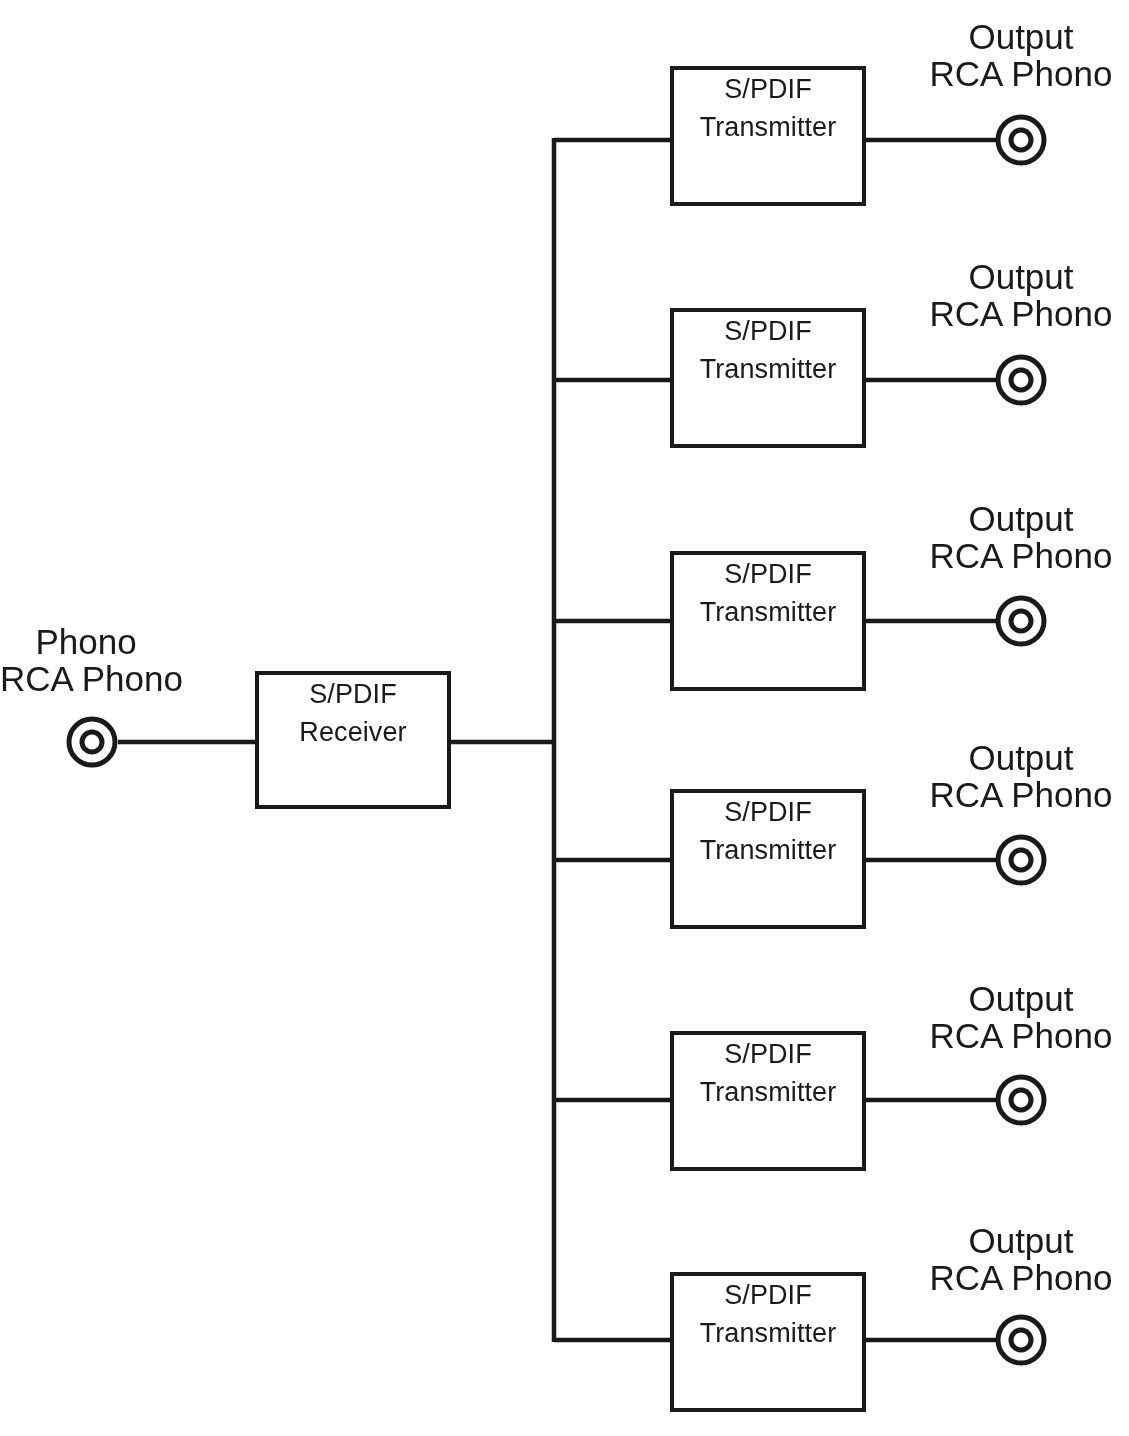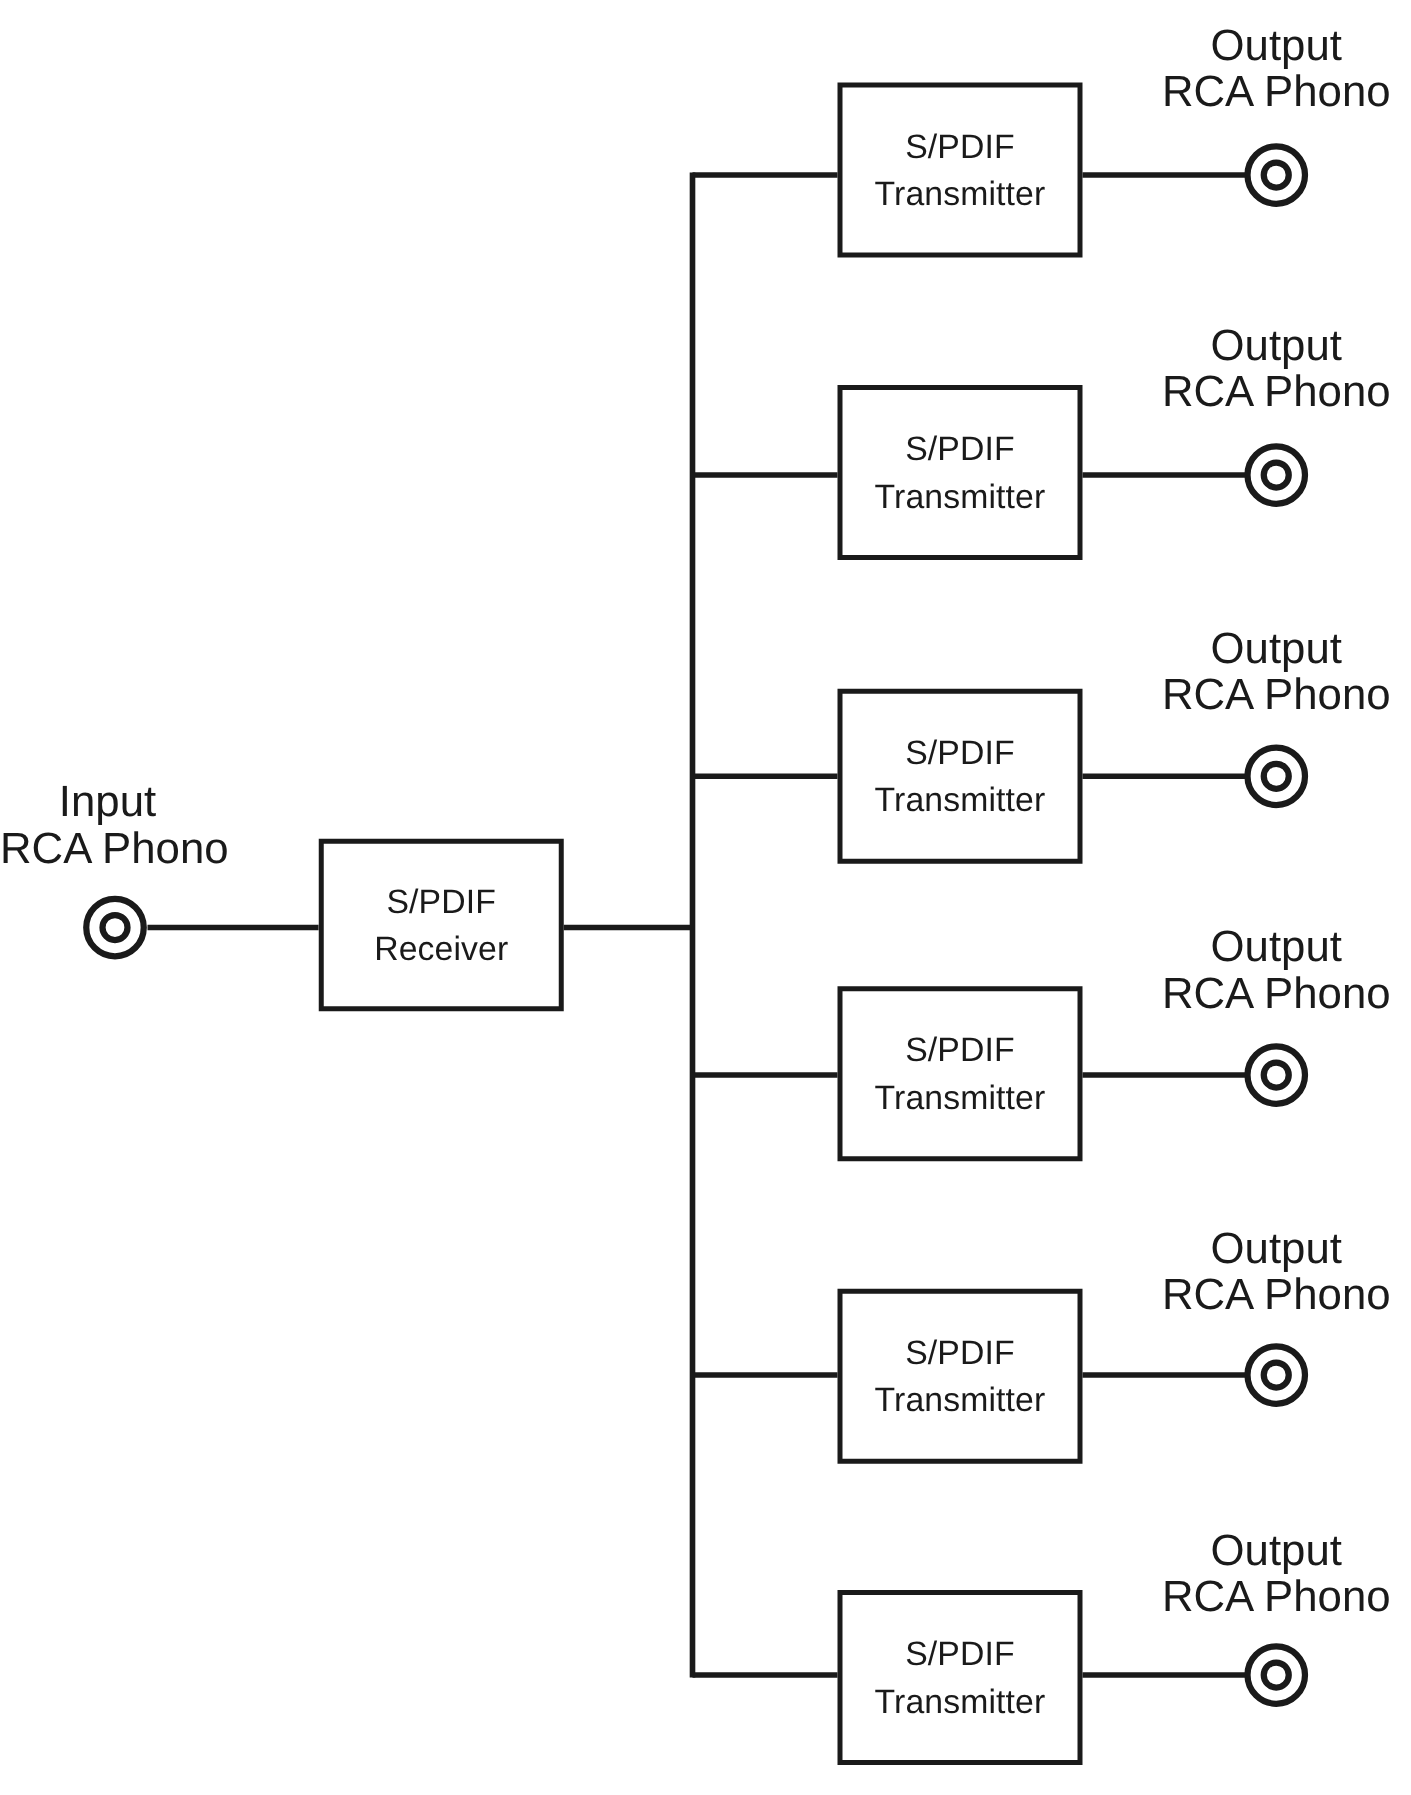--- a/index.html
+++ b/index.html
@@ -23,21 +23,21 @@
     height: 1436px;
   }
   .block {
     position: absolute;
     box-sizing: border-box;
     border: 4px solid #1a1a1a;
     background: #ffffff;
     display: flex;
     flex-direction: column;
     align-items: center;
-    justify-content: center;
+    justify-content: flex-start;
     color: #1a1a1a;
     font-size: 27px;
     line-height: 38px;
     letter-spacing: 0.1px;
     white-space: nowrap;
   }
   .block .line1, .block .line2 { display: block; }
   .port-label {
     position: absolute;
     text-align: center;
@@ -76,21 +76,21 @@
       <line x1="864" y1="140" x2="999" y2="140"></line>
       <line x1="864" y1="380" x2="999" y2="380"></line>
       <line x1="864" y1="621" x2="999" y2="621"></line>
       <line x1="864" y1="860" x2="999" y2="860"></line>
       <line x1="864" y1="1100" x2="999" y2="1100"></line>
       <line x1="864" y1="1340" x2="999" y2="1340"></line>
     </g>
   </svg>
 
   <div class="port-label" style="left:0px; top:623px; width:172px;">
-    <span>Input</span><br>
+    <span>Phono</span><br>
     <span>RCA Phono</span>
   </div>
 
   <svg class="connector" style="left:66px; top:716px;" viewBox="0 0 52 52">
     <circle cx="26" cy="26" r="23" fill="#ffffff" stroke="#1a1a1a" stroke-width="5"></circle>
     <circle cx="26" cy="26" r="10" fill="#ffffff" stroke="#1a1a1a" stroke-width="5"></circle>
   </svg>
 
   <div class="block" style="left:255px; top:671px; width:196px; height:138px;">
     <span class="line1">S/PDIF</span>

